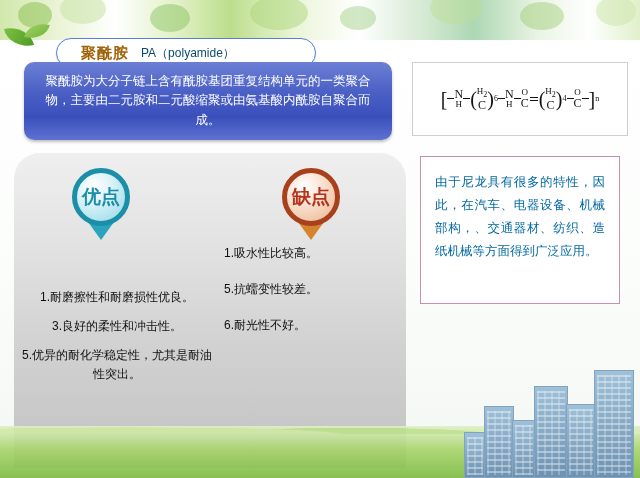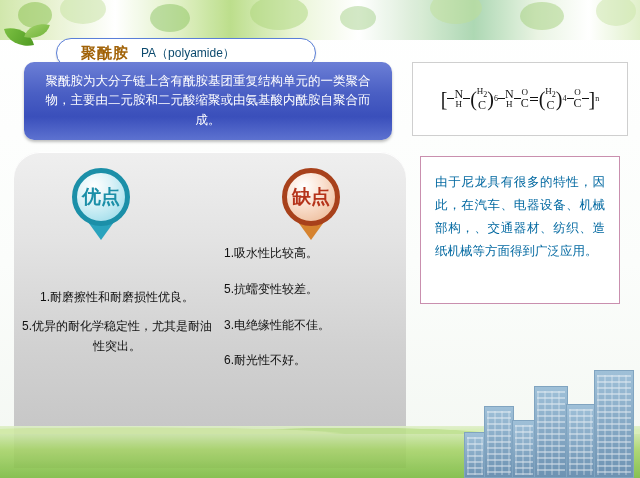--- a/index.html
+++ b/index.html
@@ -356,27 +356,27 @@
 
   <div class="badge badge-pro">
     <span>优点</span>
   </div>
   <div class="badge badge-con">
     <span>缺点</span>
   </div>
 
   <div class="col col-left">
     <p>1.耐磨擦性和耐磨损性优良。</p>
+    <p>3.良好的柔性和冲击性。</p>
     <p>5.优异的耐化学稳定性，尤其是耐油性突出。</p>
   </div>
 
   <div class="col col-right">
     <p>1.吸水性比较高。</p>
     <p>5.抗蠕变性较差。</p>
-    <p>3.电绝缘性能不佳。</p>
     <p>6.耐光性不好。</p>
   </div>
 
   <div class="note-box">
     <div class="note-text">由于尼龙具有很多的特性，因此，在汽车、电器设备、机械部构，、交通器材、纺织、造纸机械等方面得到广泛应用。</div>
   </div>
 
   <div class="bottom-green"></div>
   <div class="city">
     <div class="bld bld6"></div>

